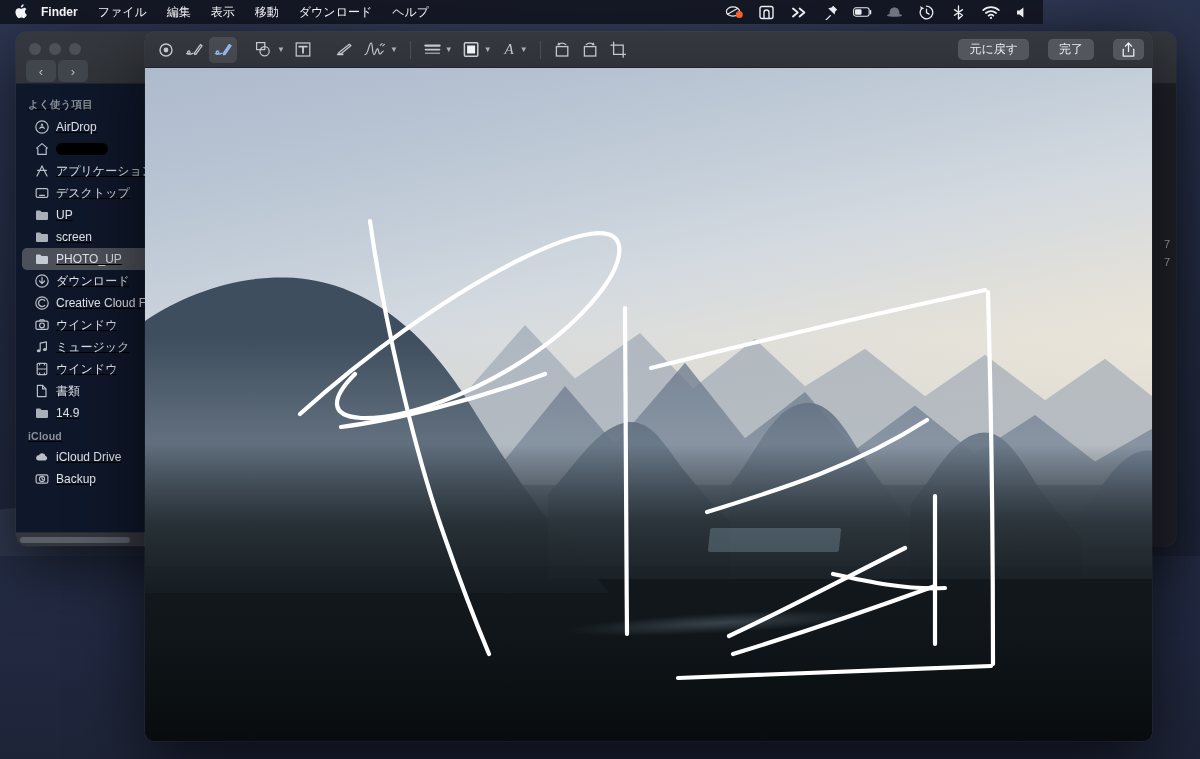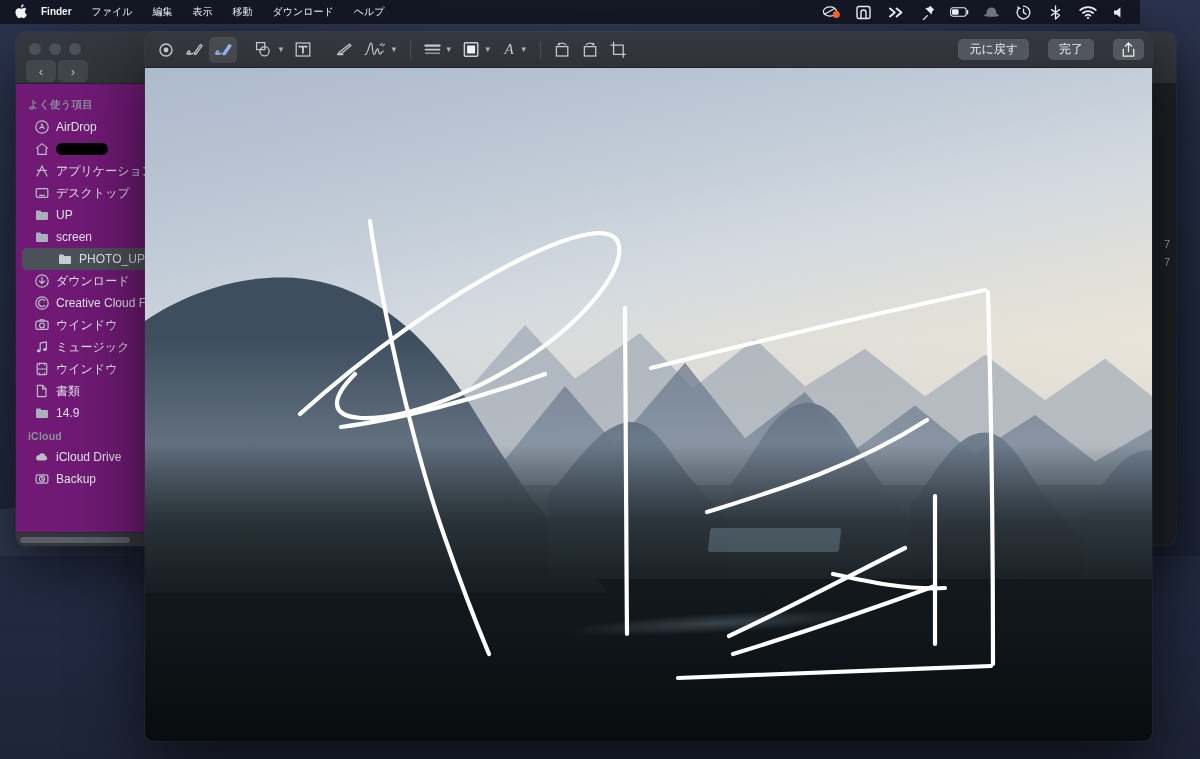--- a/index.html
+++ b/index.html
@@ -25,24 +25,24 @@
   
   #wall-sheen{
     position:absolute; left:0; top:480px; width:560px; height:140px;
     background:linear-gradient(115deg, rgba(150,168,200,0.13) 0%, rgba(150,168,200,0.04) 45%, rgba(150,168,200,0) 70%);
     transform:skewY(-6deg);
     pointer-events:none;
   }
 
   
   #menubar {
-    position:absolute; top:0; left:0; width:1140px; height:24px;
+    position:absolute; top:0; left:0; width:1043px; height:24px;
     background:rgba(17,20,32,0.92);
     display:flex; align-items:center;
-    color:#f2f3f6; font-size:10px;
+    color:#f2f3f6; font-size:12px;
     z-index:90;
   }
   .menu-left { display:flex; align-items:center; height:24px; }
   .apple-logo { padding:0 12px 0 14px; font-size:15px; line-height:1; }
   .menu-item { padding:0 10px; line-height:24px; white-space:nowrap; }
   .menu-item.bold { font-weight:bold; padding-left:2px; }
   .menu-right { margin-left:auto; display:flex; align-items:center; gap:13px; padding-right:11px; }
   .status-icon { width:19px; height:17px; display:flex; align-items:center; justify-content:center; position:relative; }
   .status-icon svg { display:block; }
 
@@ -64,34 +64,35 @@
   .traffic { position:absolute; left:13px; top:11px; display:flex; gap:8px; }
   .light { width:12px; height:12px; border-radius:50%; background:#4c5059; }
   .navbtns { position:absolute; left:10px; top:28px; display:flex; gap:2px; }
   .navbtn {
     width:30px; height:22px; border-radius:5px;
     background:#41454c; display:flex; align-items:center; justify-content:center;
     color:#b9bdc6; font-size:13px; line-height:1;
   }
   #finder-body { display:flex; height:462px; }
   #sidebar {
-    width:158px; background:#701a75; flex:none;
+    width:158px; background:#0f172a; flex:none;
     padding-top:8px; position:relative;
     font-size:12px;
+    text-decoration:underline;
   }
   .sb-header {
     color:#8b9099; font-size:10.5px; font-weight:bold;
     padding:6px 0 4px 12px; letter-spacing:0.2px;
   }
   .sb-item {
     height:22px; display:flex; align-items:center; gap:7px;
     padding-left:12px; color:#dfe2e7; border-radius:5px;
     margin:0 6px; white-space:nowrap; overflow:hidden;
   }
-  .sb-item.selected { background:#4c5058;justify-content:center; }
+  .sb-item.selected { background:#4c5058; }
   .sb-ico { width:15px; height:15px; flex:none; display:flex; align-items:center; justify-content:center; }
   .sb-ico svg { display:block; }
   .sb-label { overflow:hidden; text-overflow:clip; white-space:nowrap; }
   .sb-redacted {
     display:inline-block; width:52px; height:12px; background:#000;
     border-radius:6px; vertical-align:middle;
   }
   #sidebar-scrollbar {
     position:absolute; left:0; bottom:0; width:158px; height:14px;
     background:#33363d; border-top:1px solid #292c32;

